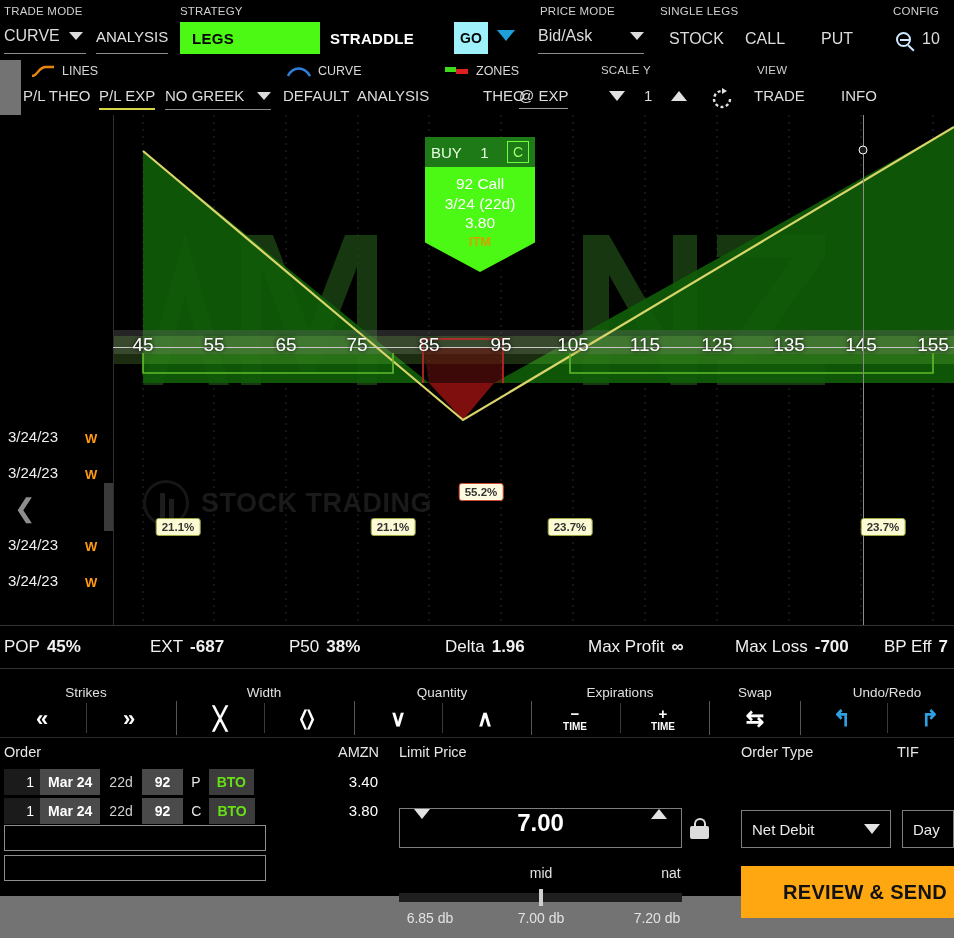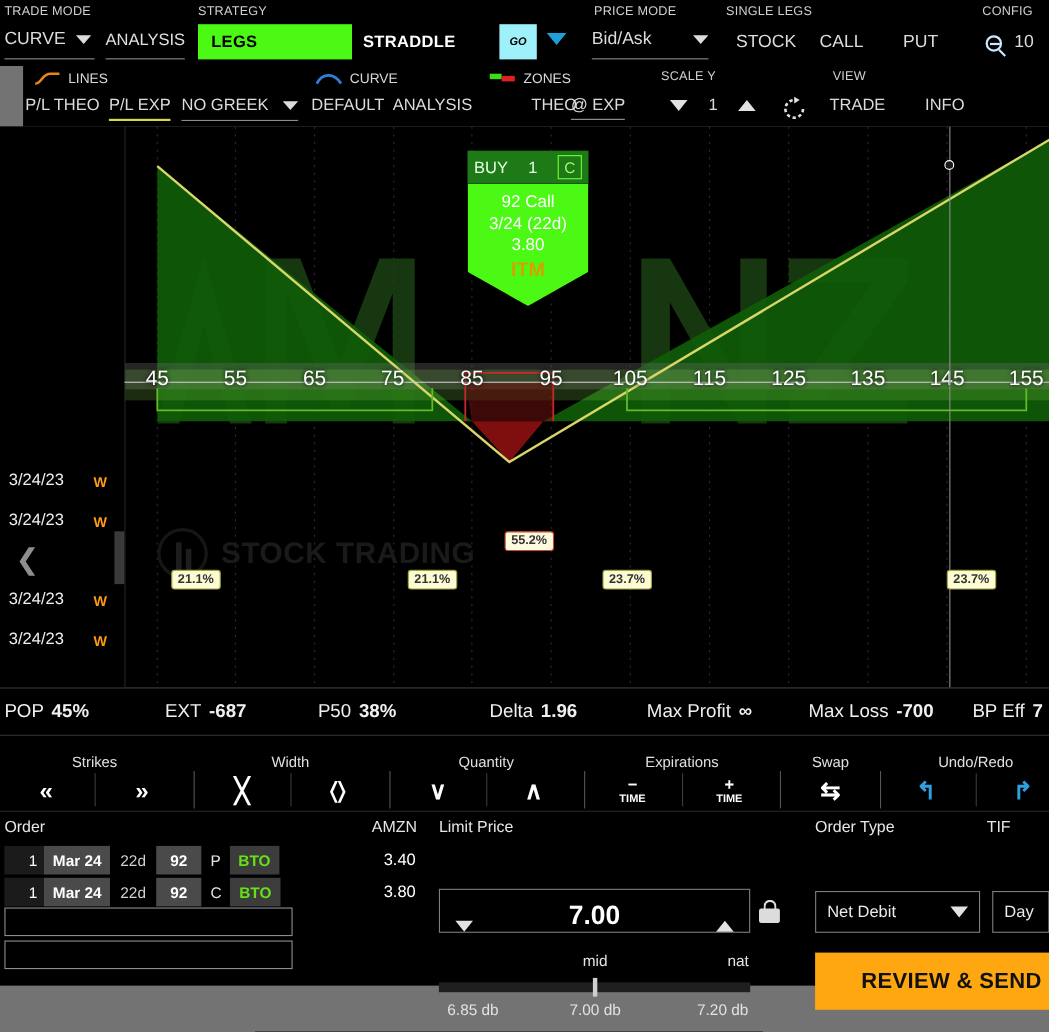--- a/index.html
+++ b/index.html
@@ -31,23 +31,22 @@
     position:absolute; left:180px; top:22px; width:140px; height:32px;
     background:#4cf914; color:#000; font-weight:bold; font-size:15px;
     display:flex; align-items:center; padding-left:12px; letter-spacing:.3px;
   }
   .strat-name {
     position:absolute; left:330px; top:22px; height:32px; display:flex; align-items:center;
     font-weight:bold; font-size:15px; color:#fff; letter-spacing:.3px;
   }
   .go-btn {
     position:absolute; left:454px; top:22px; width:34px; height:32px; background:#9ef0fb;
-    color:#000; font-weight:bold; font-size:10px; display:flex; align-items:center;
+    color:#000; font-weight:bold; font-size:14px; display:flex; align-items:center;
     justify-content:center;
-    font-style:italic;
   }
   .go-caret {
     position:absolute; left:497px; top:30px; width:0;height:0;
     border-left:9px solid transparent;border-right:9px solid transparent;
     border-top:11px solid #1f9fd8;
   }
   .mag { position:relative; width:15px;height:15px;border:2px solid #cfe7ff;border-radius:50%; }
   .mag:after{content:"";position:absolute;right:-6px;bottom:-4px;width:8px;height:2px;background:#cfe7ff;transform:rotate(45deg);}
   .mag:before{content:"";position:absolute;left:2px;top:5px;width:9px;height:2px;background:#cfe7ff;}
 
@@ -105,21 +104,21 @@
   .callout { position:absolute; z-index:9; width:110px; }
   .callout .hd {
     height:30px; background:#1e7a16; display:flex; align-items:center; justify-content:space-between;
     padding:0 6px; font-size:15px; color:#e9ffe3;
   }
   .callout .hd .cbox { border:1.5px solid #6dff3a; color:#9cff6b; width:22px;height:22px;display:flex;align-items:center;justify-content:center;font-size:14px;}
   .callout .bd {
     background:#4cf914; color:#fff; padding:7px 4px 22px; text-align:center; font-size:15.5px; line-height:1.26;
     clip-path:polygon(0 0,100% 0,100% 72%,50% 100%,0 72%);
   }
-  .callout .itm { color:#d8a000; font-weight:bold; font-size:18px; margin-top:1px;}
+  .callout .itm { color:#d8a000; font-weight:bold; font-size:13px; margin-top:1px;}
   .callout .shadow {
     position:absolute; left:9px; top:42px; width:110px; height:100px; background:#000; opacity:.55;
     clip-path:polygon(0 0,100% 0,100% 72%,50% 100%,0 72%); z-index:-1;
   }
 
   
   .stats { position:relative; height:44px; background:#000; border-top:1px solid #333; border-bottom:1px solid #333;}
   .stat { position:absolute; top:11px; font-size:17px; color:#f0f0f0; white-space:nowrap;}
   .stat b { font-weight:bold; }
 
@@ -143,21 +142,21 @@
   .leg .exp { background:#4a4a4a; padding:0 8px; display:flex;align-items:center;color:#fff; font-weight:bold;}
   .leg .dte { padding:0 9px; display:flex;align-items:center;color:#d0d0d0;}
   .leg .strike { background:#4a4a4a; padding:0 13px; display:flex;align-items:center;color:#fff;font-weight:bold;}
   .leg .pc { padding:0 8px; display:flex;align-items:center;color:#e4e4e4;}
   .leg .act { background:#3c3c3c; padding:0 8px; display:flex;align-items:center;color:#67e016;font-weight:bold;}
   .leg-price { position:absolute; font-size:15px; color:#fff; text-align:right; width:60px;}
   .emptybox { position:absolute; left:4px; width:262px; height:26px; border:1px solid #8e8e8e; background:#000;}
 
   .lp-box {
     position:absolute; left:399px; top:808px; width:283px; height:40px; border:1px solid #7d7d7d;
-    display:flex; align-items:flex-end; justify-content:space-between; padding:0 14px; background:#000;
+    display:flex; align-items:flex-start; justify-content:space-between; padding:0 14px; background:#000;
   }
   .lp-val { font-size:24px; font-weight:bold; color:#fff; }
   .lockicon { position:absolute; left:690px; top:818px; width:19px; height:21px;}
   .lockicon .body{position:absolute;bottom:0;width:19px;height:13px;background:#dcdcdc;border-radius:2px;}
   .lockicon .sh{position:absolute;top:0;left:4px;width:12px;height:11px;border:2.5px solid #dcdcdc;border-bottom:none;border-radius:6px 6px 0 0;}
   .slider-track { position:absolute; left:399px; top:893px; width:283px; height:9px; background:#1f1f1f;}
   .slider-thumb { position:absolute; top:889px; width:4px; height:17px; background:#cfcfcf;}
   .sl-lbl { position:absolute; font-size:14px; color:#e2e2e2; transform:translateX(-50%); white-space:nowrap;}
   .sl-db { position:absolute; top:910px; font-size:14px; color:#e2e2e2; transform:translateX(-50%); white-space:nowrap;}
 

